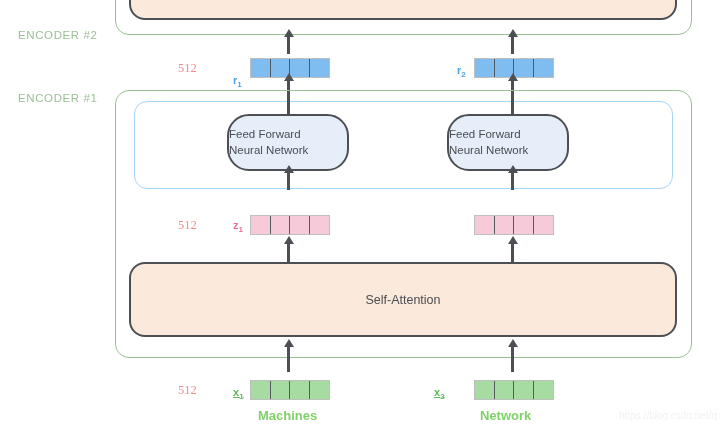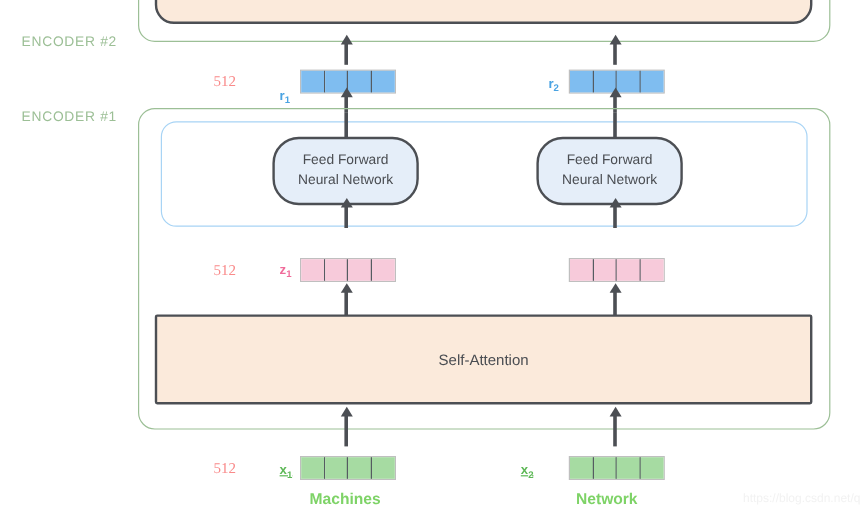--- a/index.html
+++ b/index.html
@@ -55,21 +55,21 @@
     border: 1.7px solid #a8d4f5;
     border-radius: 13px;
     background: #ffffff;
   }
 
   
   .self-attn-box {
     position: absolute;
     background: #fbeadb;
     border: 2.1px solid #4c4f54;
-    border-radius: 2px;
+    border-radius: 16px;
     display: flex;
     align-items: center;
     justify-content: center;
   }
   #self-attn-1 {
     left: 129px; top: 262px;
     width: 548px; height: 75px;
   }
   #self-attn-2 {
     left: 129px; top: -36px;
@@ -83,21 +83,20 @@
   }
 
   
   .ffn-box {
     position: absolute;
     background: #e5eef9;
     border: 2.1px solid #4c4f54;
     border-radius: 22px;
     display: flex;
     flex-direction: column;
-    align-items: center;
     justify-content: center;
     line-height: 1.35;
   }
   #ffn-1 { left: 227px; top: 114px; width: 122px; height: 57px; }
   #ffn-2 { left: 447px; top: 114px; width: 122px; height: 57px; }
   .ffn-line {
     color: #4a4d52;
     font-size: 11.5px;
     font-family: "Liberation Sans", sans-serif;
     white-space: nowrap;

